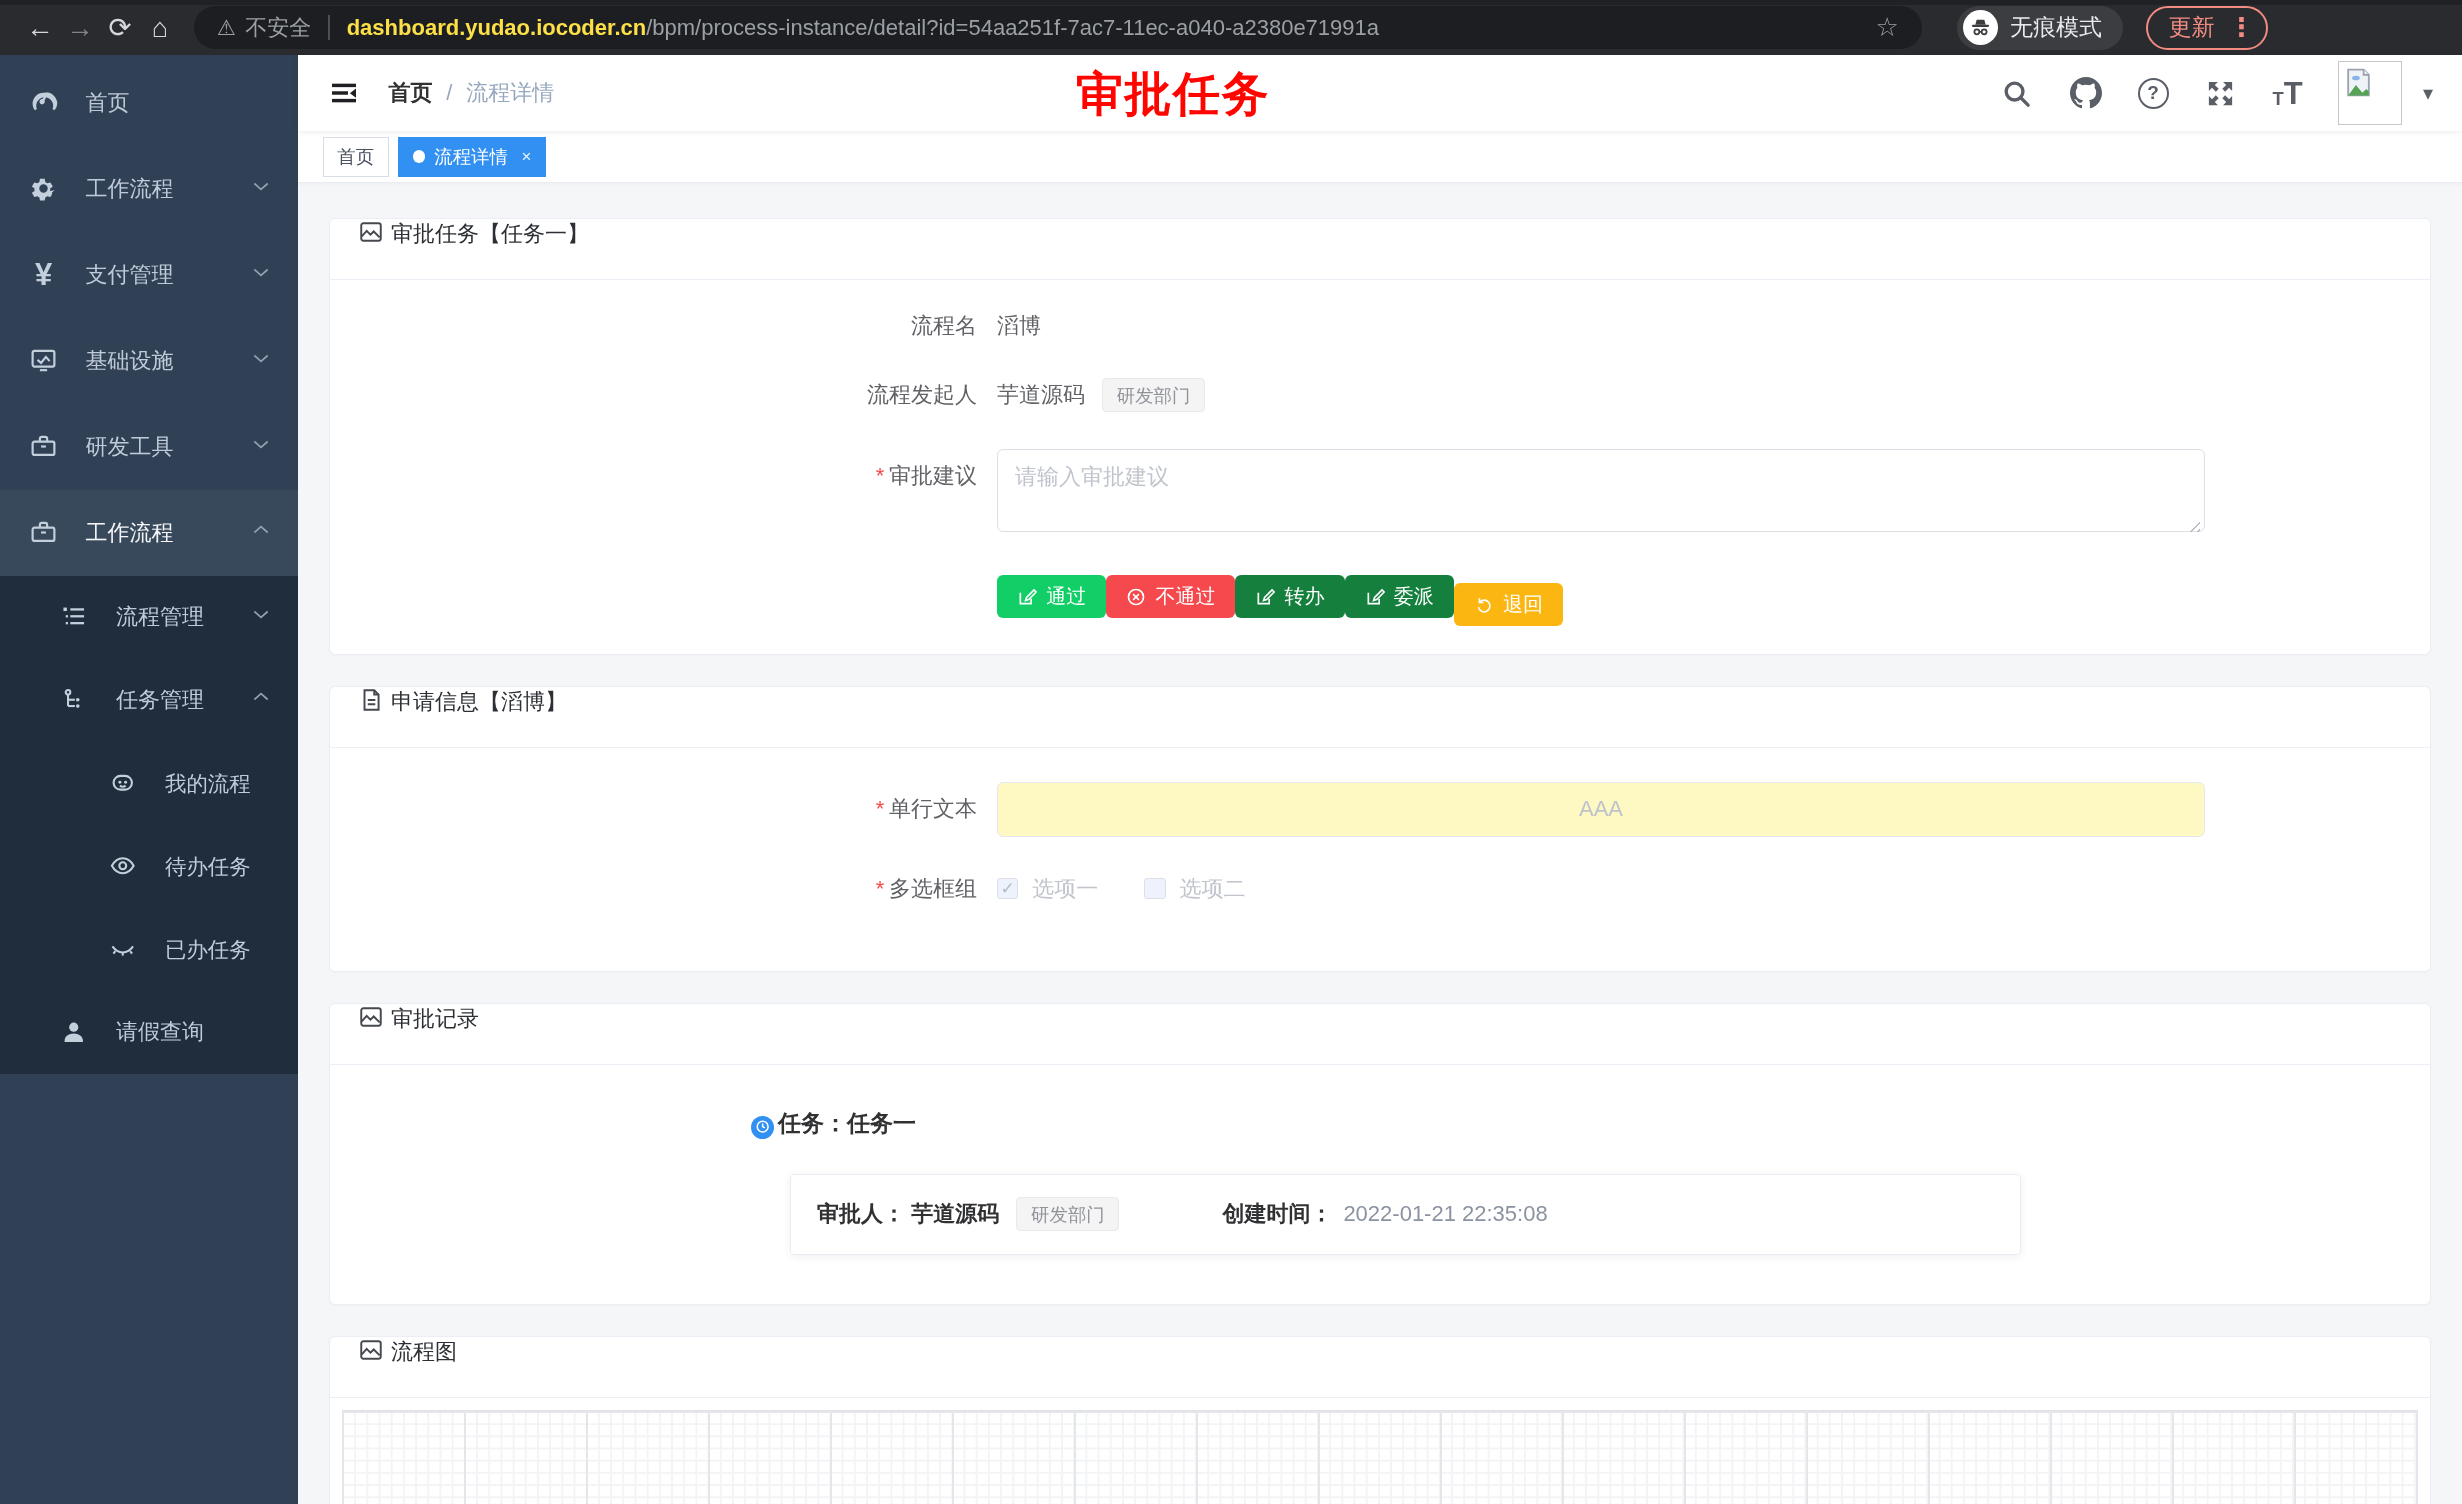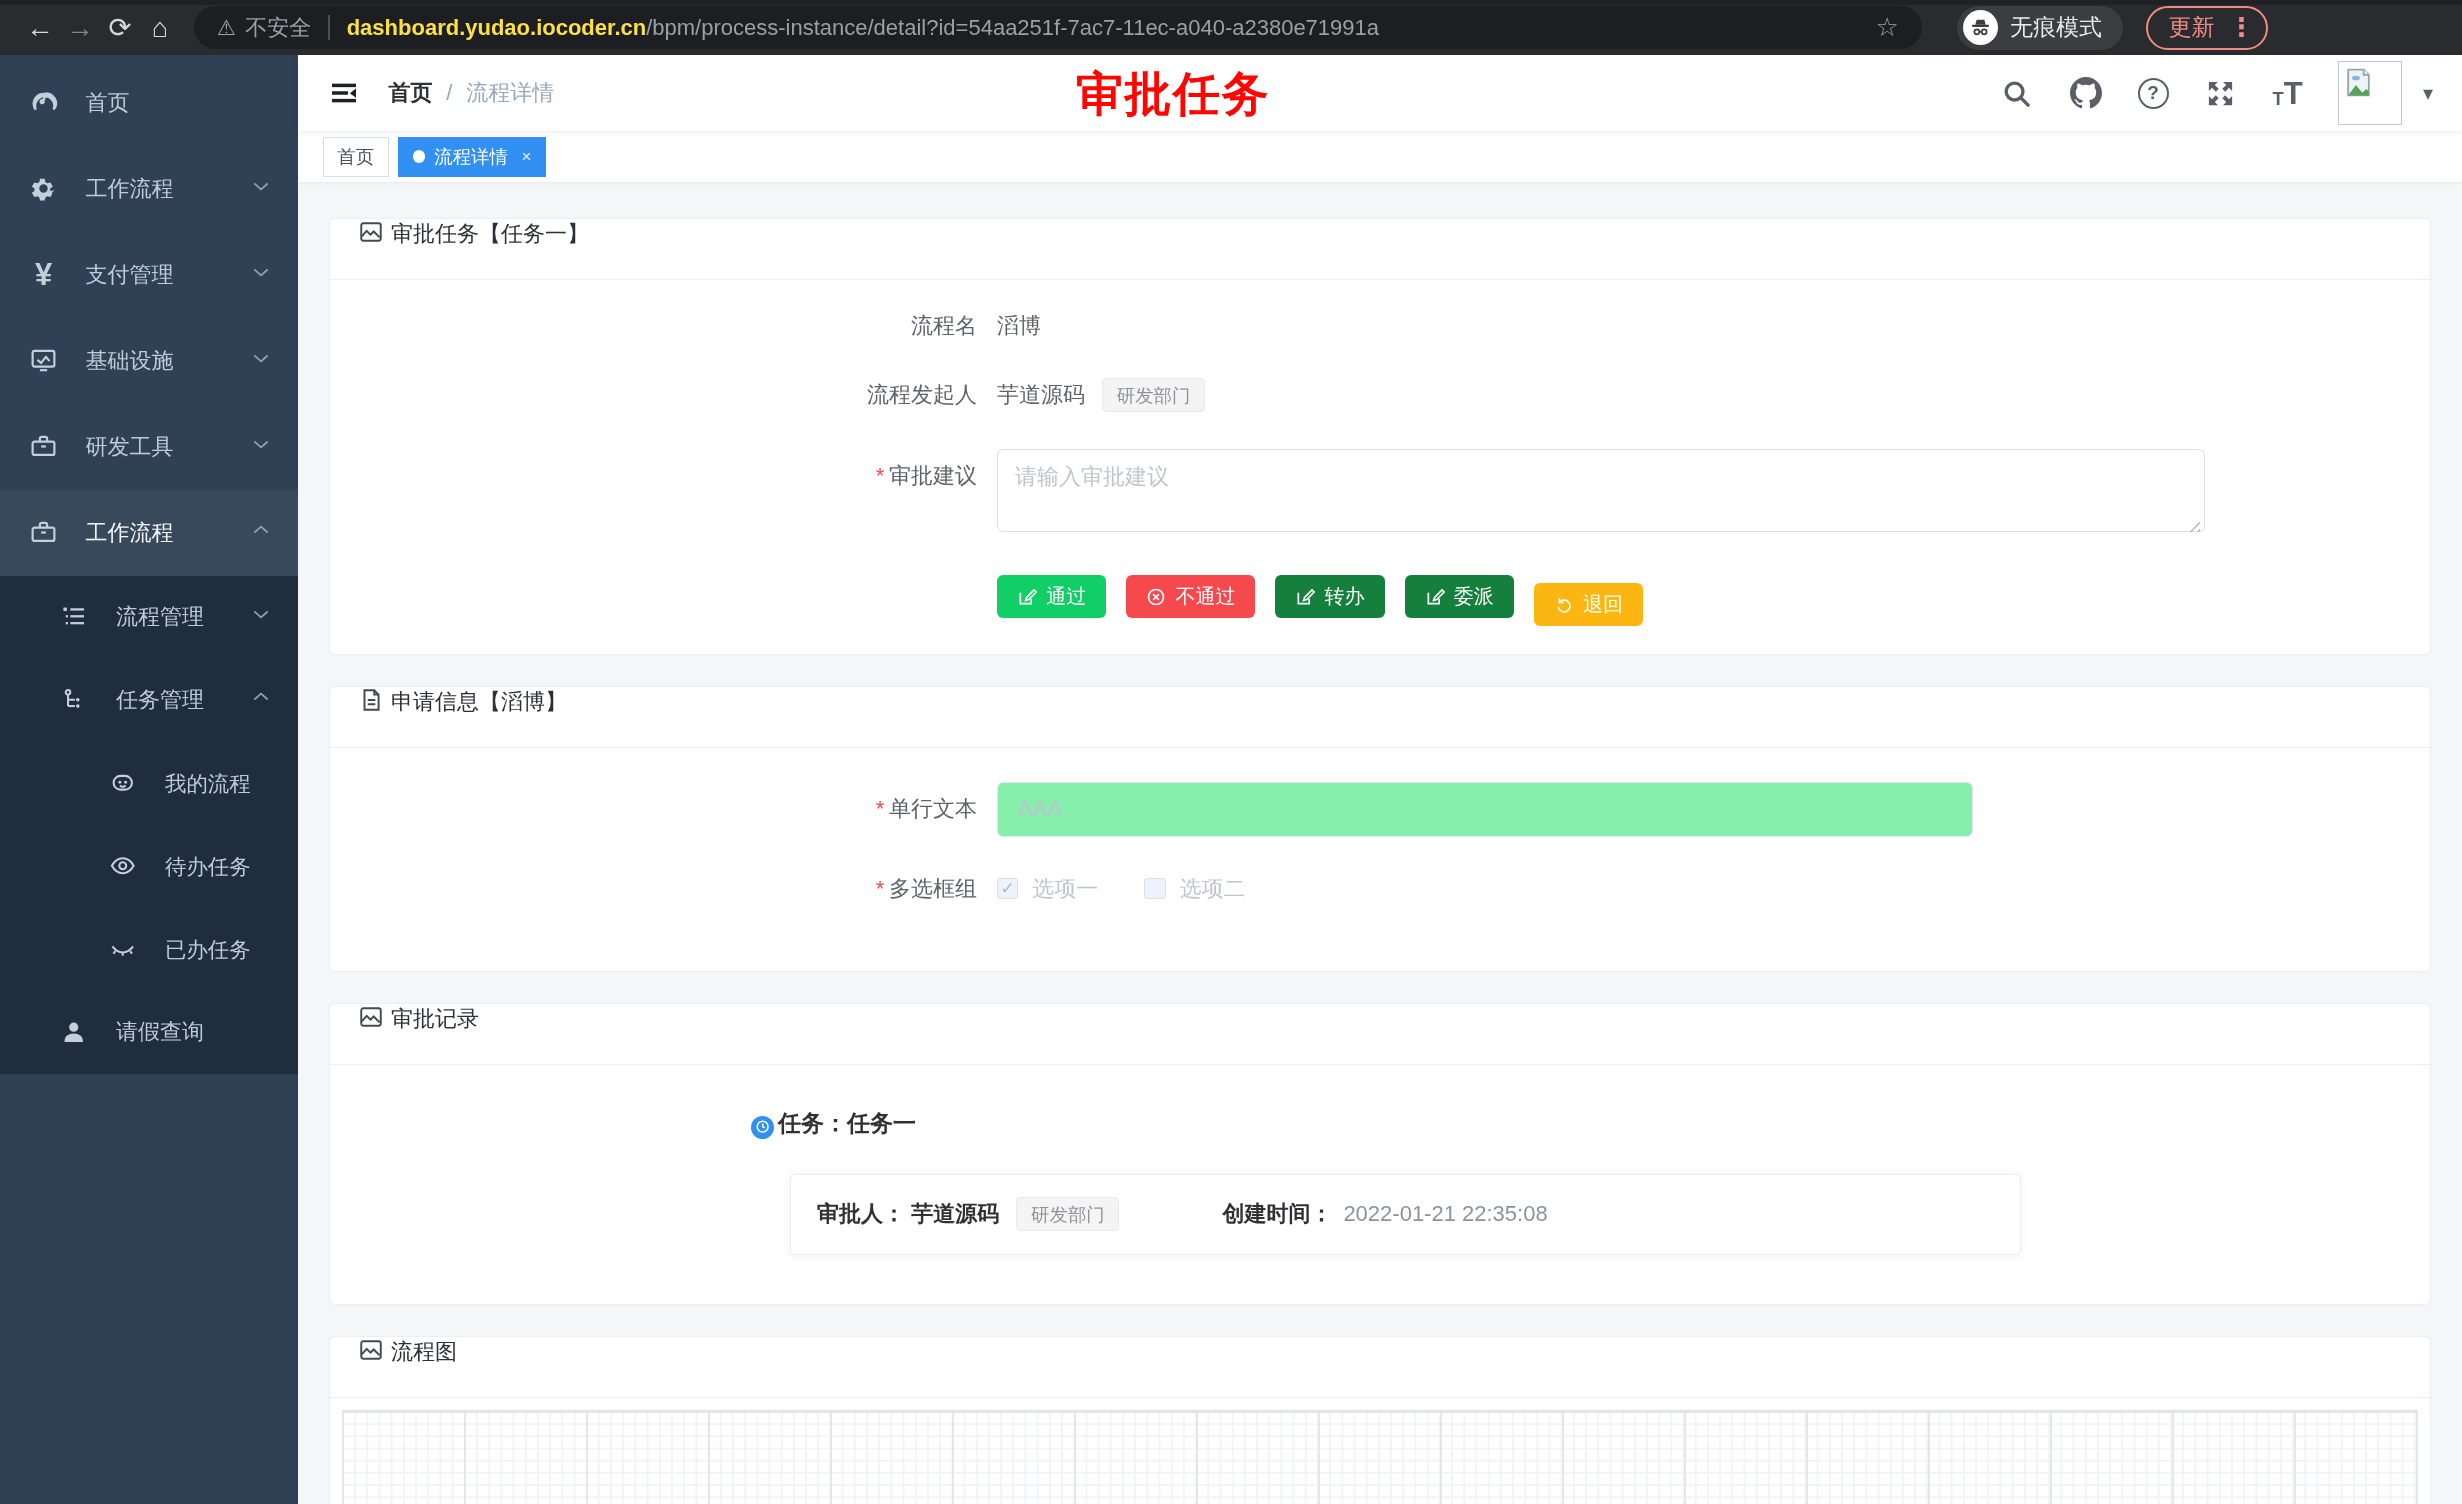--- a/index.html
+++ b/index.html
@@ -89,30 +89,30 @@
   .form-value { color:#606266; font-size:22px; display:flex; align-items:center; gap:17px;}
   .tag-chip { height:34px; display:inline-flex; align-items:center; padding:0 13.8px; background:#f4f4f5;
     border:1.5px solid #e9e9eb; border-radius:4.6px; color:#909399; font-size:18.4px;}
   .ta-wrap { position:relative; width:1208px; }
   textarea.el-ta { width:1208px; height:83px; border:1.5px solid #dcdfe6; border-radius:6.1px;
     padding:12.2px 17px; font-size:22px; font-family:inherit; color:#606266; resize:none; outline:none;}
   textarea.el-ta::placeholder { color:#c0c4cc; }
   .resize-corner { position:absolute; right:4.6px; bottom:6.1px; width:12.2px; height:12.2px;
     background:repeating-linear-gradient(135deg, transparent 0 3.8px, #b8bcc2 3.8px 5.4px);
     clip-path:polygon(100% 0,100% 100%,0 100%);}
-  .btn-row { padding-left:667px; display:flex; gap:20px; }
+  .btn-row { padding-left:667px; display:flex; }
   .btn { height:43px; border:none; border-radius:6.1px; color:#fff; font-size:20px; font-family:inherit;
     display:inline-flex; align-items:center; gap:9.2px; padding:0 20px; cursor:pointer;}
   .btn svg { flex:none; }
   .btn-green { background:#12ce66; } .btn-red { background:#f5494d; }
   .btn-blue { background:#15803d; } .btn-yellow { background:#fcb612;margin-top:8px; }
 
   .apply-body { padding:34px 0 67px; }
-  input.el-input-dis { width:976px; height:55px; background:#86efac; border:1.5px solid #e4e7ed; border-radius:6.1px;
-    padding:0 20px; font-size:22px; font-family:inherit; color:#606266;}
+  input.el-input-dis { width:1208px; height:55px; background:#fef9c3; border:1.5px solid #e4e7ed; border-radius:6.1px;
+    padding:0 20px; font-size:22px; font-family:inherit; color:#606266;text-align:center;}
   input.el-input-dis::placeholder { color:#bdc3cc; }
   .cb-group { display:flex; align-items:center; gap:46px; }
   .cb-item { display:flex; align-items:center; gap:13.8px; color:#c0c4cc; font-size:22px;}
   .cb-box { width:21.4px; height:21.4px; border:1.5px solid #dcdfe6; background:#edf2fc; border-radius:3.1px;
     display:flex; align-items:center; justify-content:center; color:#b4bac2; font-size:17px; font-weight:700;}
 
   .record-body { padding:43px 0 49px; }
   .tl-head { display:flex; align-items:flex-end; gap:4px; margin-left:421px; }
   .tl-dot { width:23px; height:23px; border-radius:50%; background:#3190f2; display:flex; align-items:center; justify-content:center; flex:none;}
   .tl-title { font-weight:700; color:#303133; font-size:23px;}

